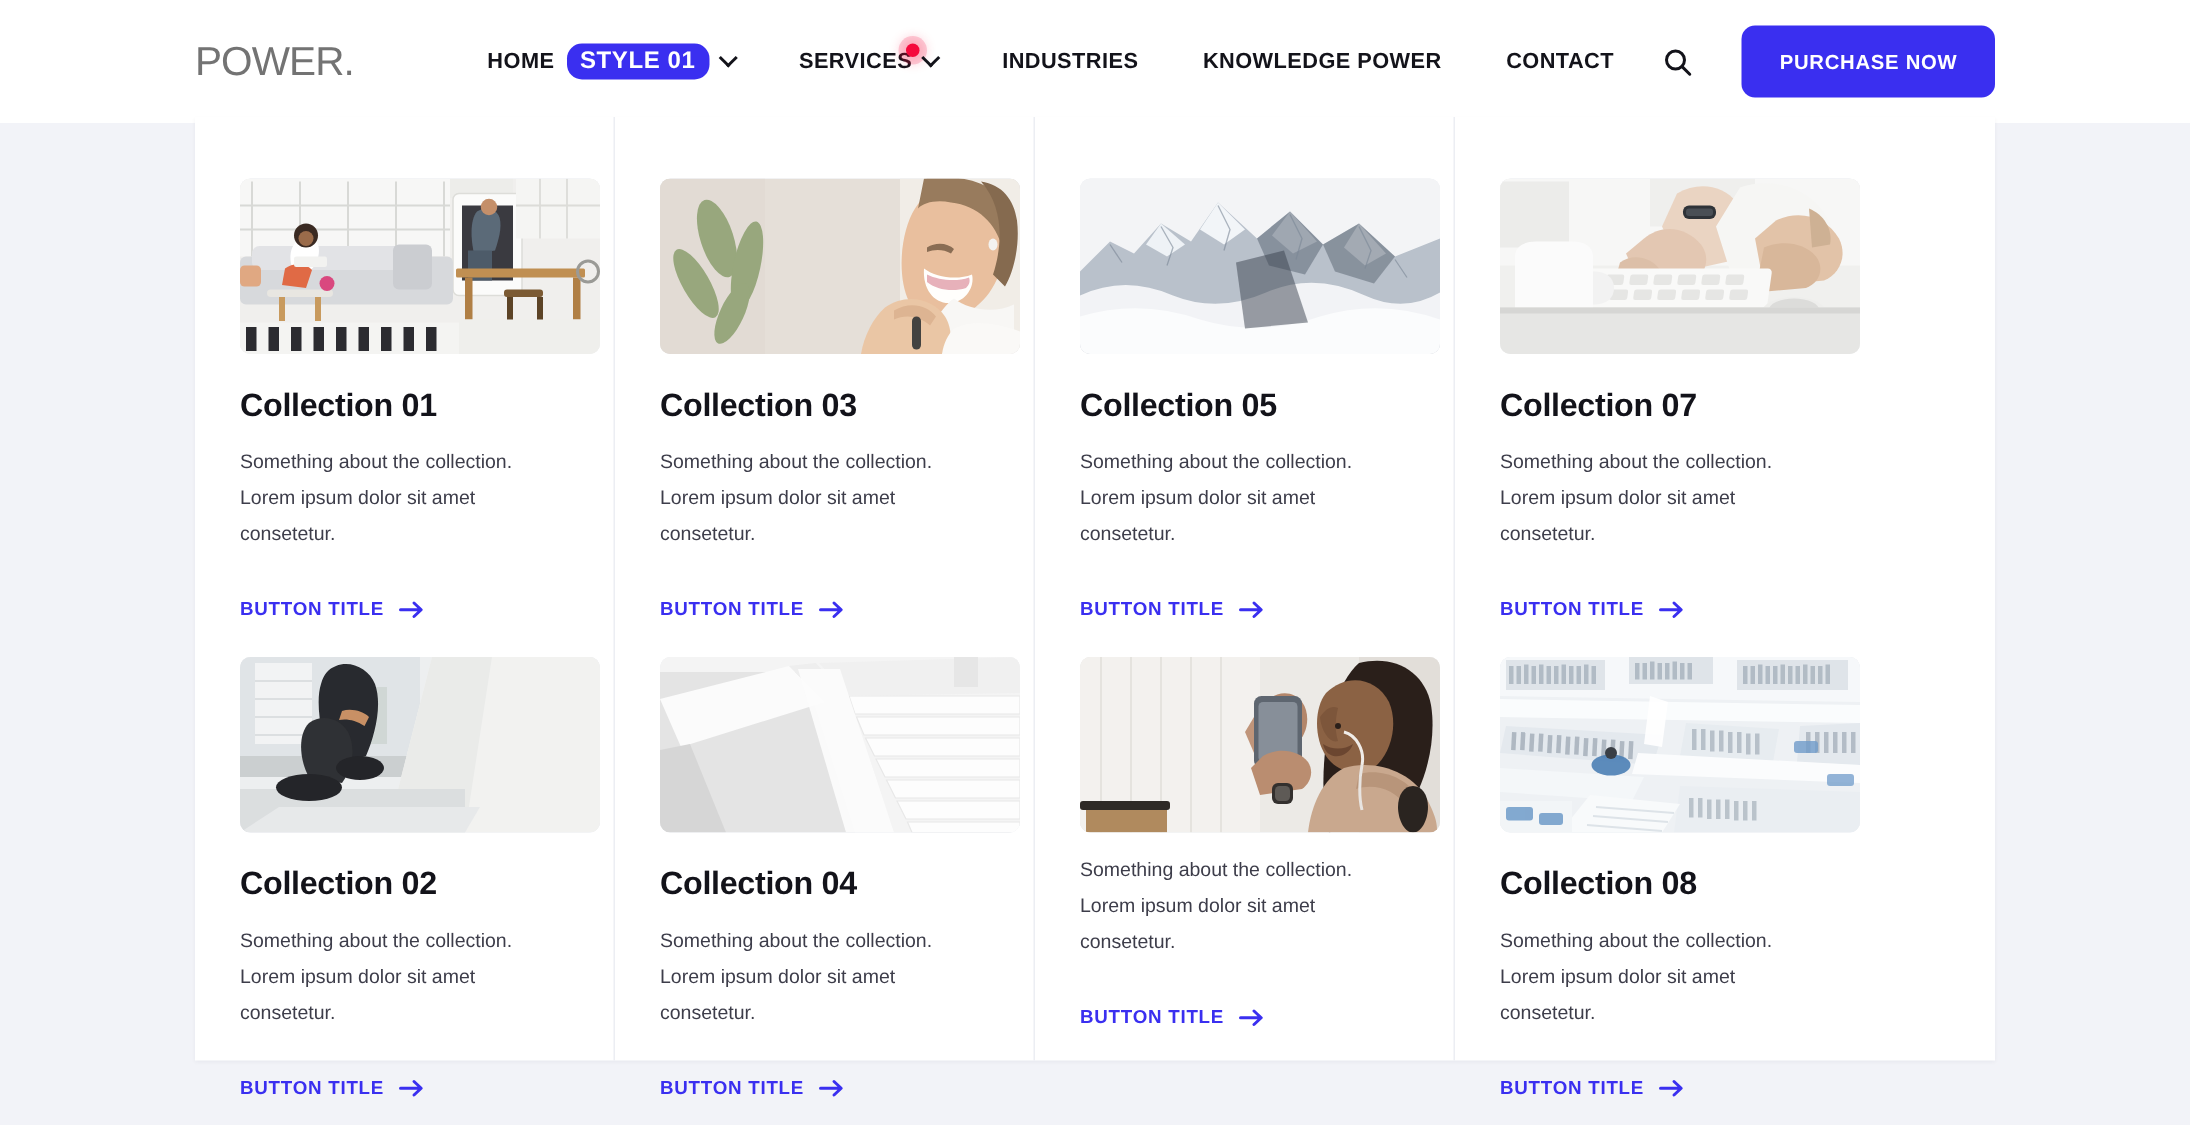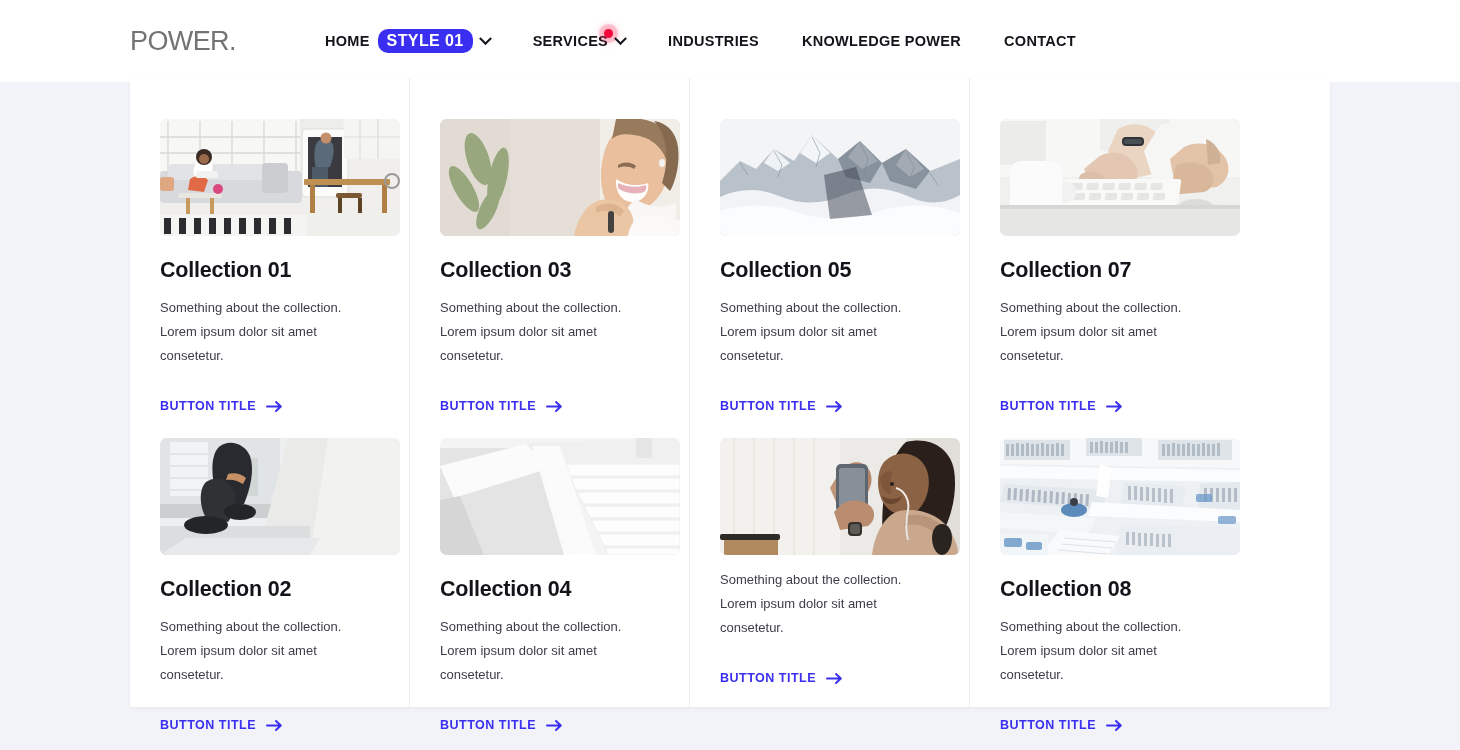--- a/index.html
+++ b/index.html
@@ -218,20 +218,29 @@
     <div class="nav-item">
       <span class="nav-label">KNOWLEDGE POWER</span>
     </div>
 
     <div class="nav-item">
       <span class="nav-label">CONTACT</span>
     </div>
 
   </nav>
 
+  <div class="header-right">
+    <button class="search-btn">
+      <svg width="19" height="19" viewBox="0 0 19 19">
+        <circle cx="8" cy="8" r="6" fill="none" stroke="#13131a" stroke-width="2"></circle>
+        <line x1="12.4" y1="12.4" x2="17.5" y2="17.5" stroke="#13131a" stroke-width="2" stroke-linecap="round"></line>
+      </svg>
+    </button>
+    <button class="purchase-btn">PURCHASE NOW</button>
+  </div>
 
 </div>
 
 <div class="panel">
 
   <div class="column">
     <div class="card">
       <div class="card-img">
         <svg viewBox="0 0 240 117" preserveAspectRatio="none">
           <rect width="240" height="117" fill="#f0efed"></rect>

